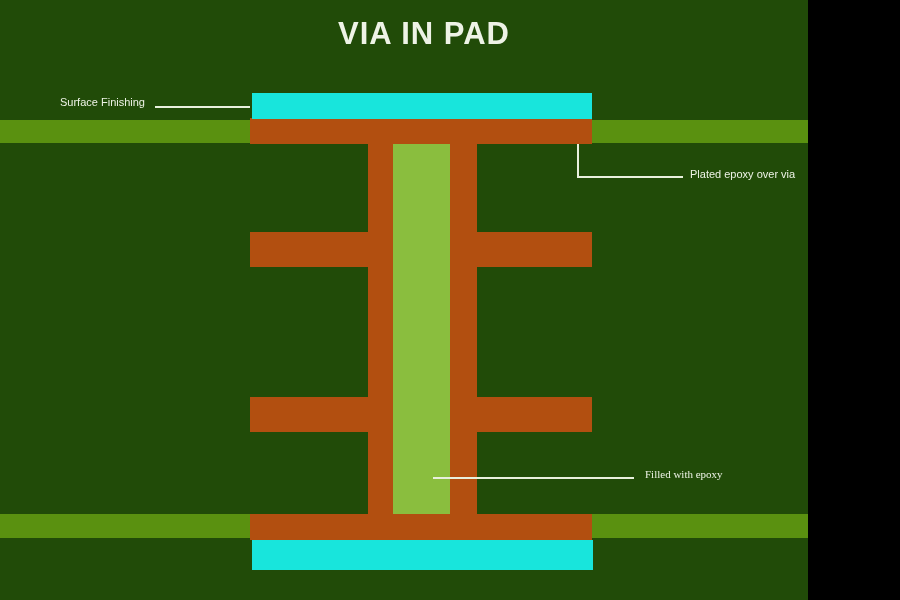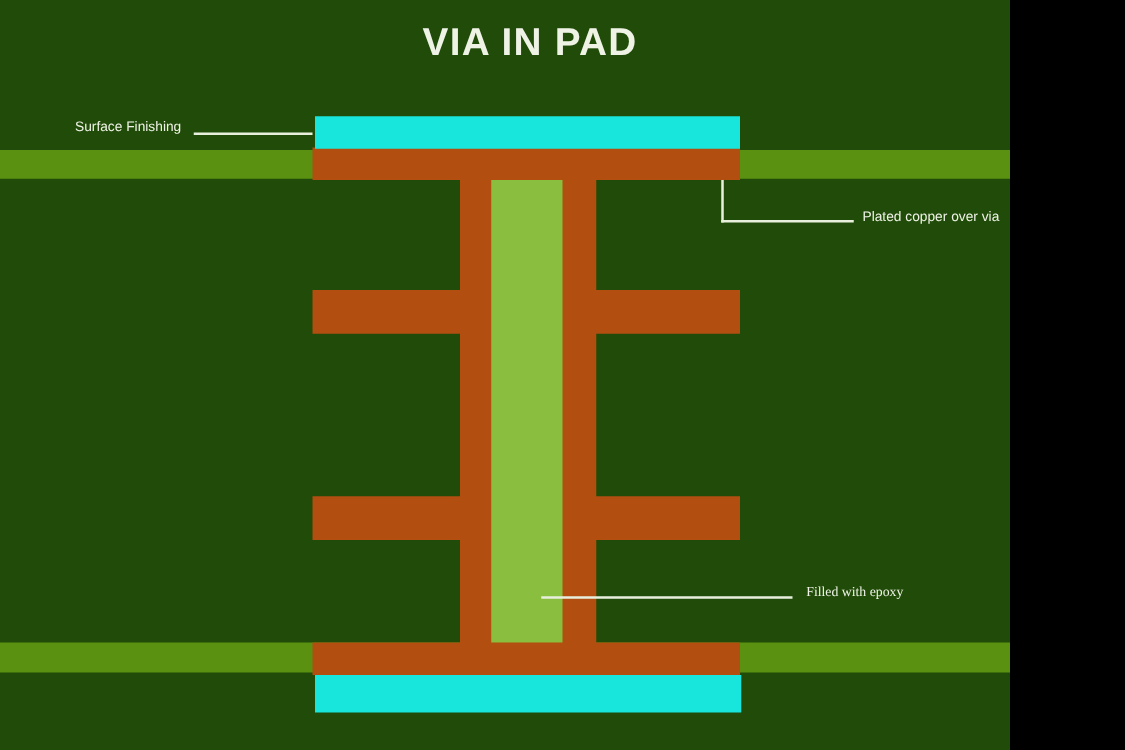--- a/index.html
+++ b/index.html
@@ -104,18 +104,18 @@
   <div class="epoxy"></div>
 
   <div class="finish top"></div>
   <div class="finish bottom"></div>
 
   <div class="callout-label sf-label">Surface Finishing</div>
   <div class="callout-line sf-line"></div>
 
   <div class="callout-line pc-vline"></div>
   <div class="callout-line pc-hline"></div>
-  <div class="callout-label pc-label">Plated copper over via</div>
+  <div class="callout-label pc-label">Plated epoxy over via</div>
 
   <div class="callout-line ep-line"></div>
   <div class="callout-label ep-label">Filled with epoxy</div>
 
 </div>
 
 </body></html>

